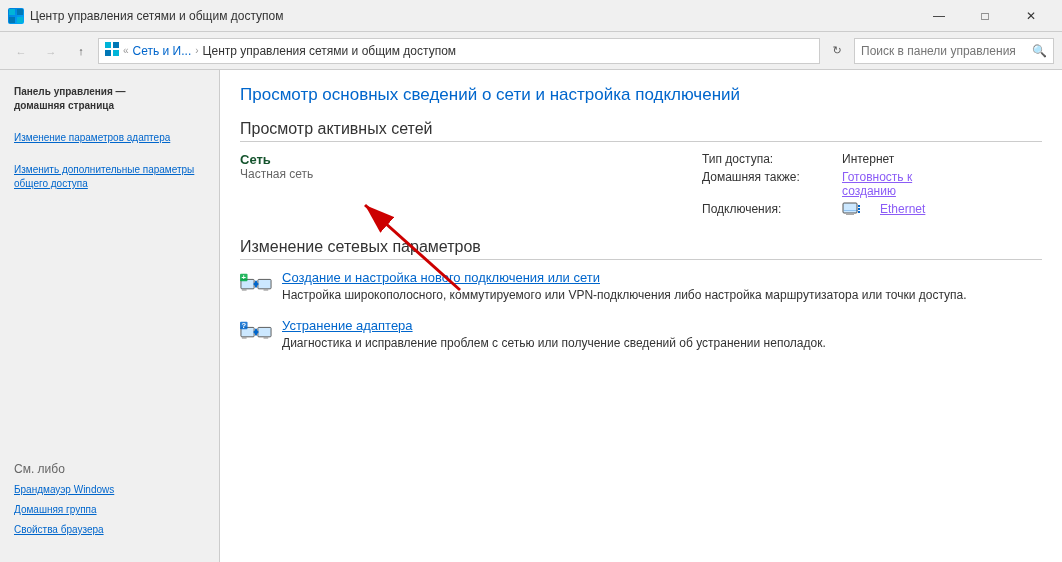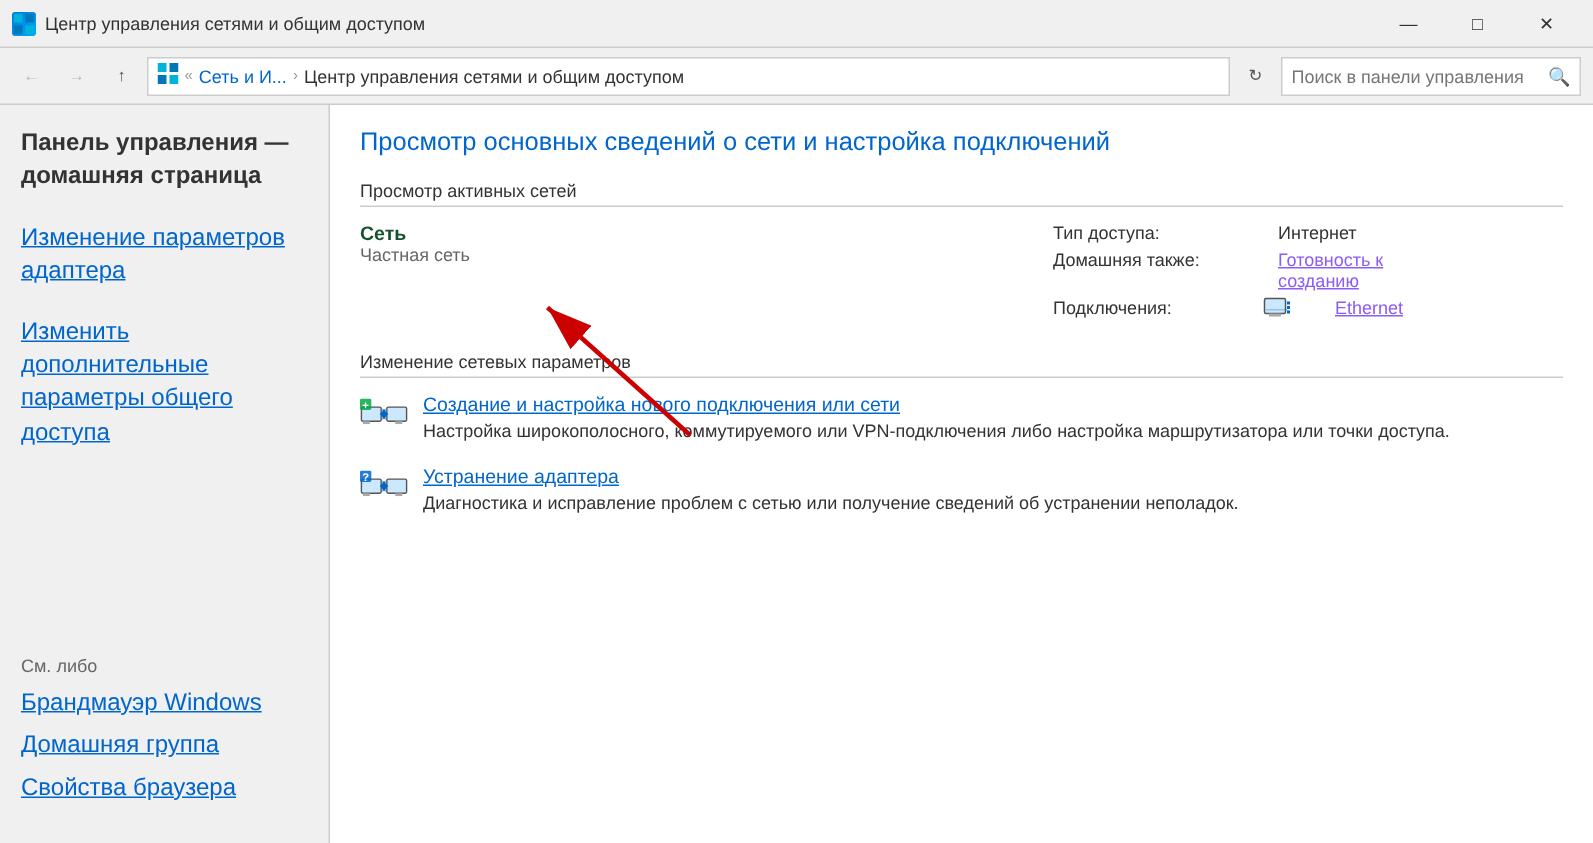--- a/index.html
+++ b/index.html
@@ -92,21 +92,21 @@
     .sidebar {
       width: 220px;
       background: #f0f0f0;
       border-right: 1px solid #ccc;
       padding: 12px 0;
       display: flex;
       flex-direction: column;
     }
     .sidebar-link {
       padding: 3px 14px;
-      font-size: 16px;
+      font-size: 10px;
       color: #0066cc;
       cursor: pointer;
       text-decoration: underline;
       line-height: 1.4;
     }
     .sidebar-link.current {
       color: #333;
       font-weight: bold;
       text-decoration: none;
       cursor: default;
@@ -129,21 +129,21 @@
     .content-title {
       font-size: 17px;
       color: #0066cc;
       font-weight: normal;
       margin-bottom: 14px;
       line-height: 1.3;
     }
 
     
     .section-label {
-      font-size: 12px;
+      font-size: 16px;
       color: #333;
       border-bottom: 1px solid #ccc;
       padding-bottom: 3px;
       margin-bottom: 10px;
     }
     .active-networks {
       display: flex;
       margin-bottom: 16px;
       min-height: 70px;
     }
@@ -170,21 +170,21 @@
       display: flex;
       align-items: flex-start;
       gap: 20px;
       font-size: 12px;
     }
     .detail-label {
       color: #333;
       min-width: 120px;
       flex-shrink: 0;
     }
-    .detail-value { color: #333; margin-left: 10px; }
+    .detail-value { color: #333; }
     .detail-value.link { color: #8b5cf6; cursor: pointer; text-decoration: underline; }
 
     .connection-icon {
       display: inline-flex; align-items: center; gap: 3px;
     }
 
     
     .changes-section { margin-top: 4px; }
     .change-item {
       display: flex;

